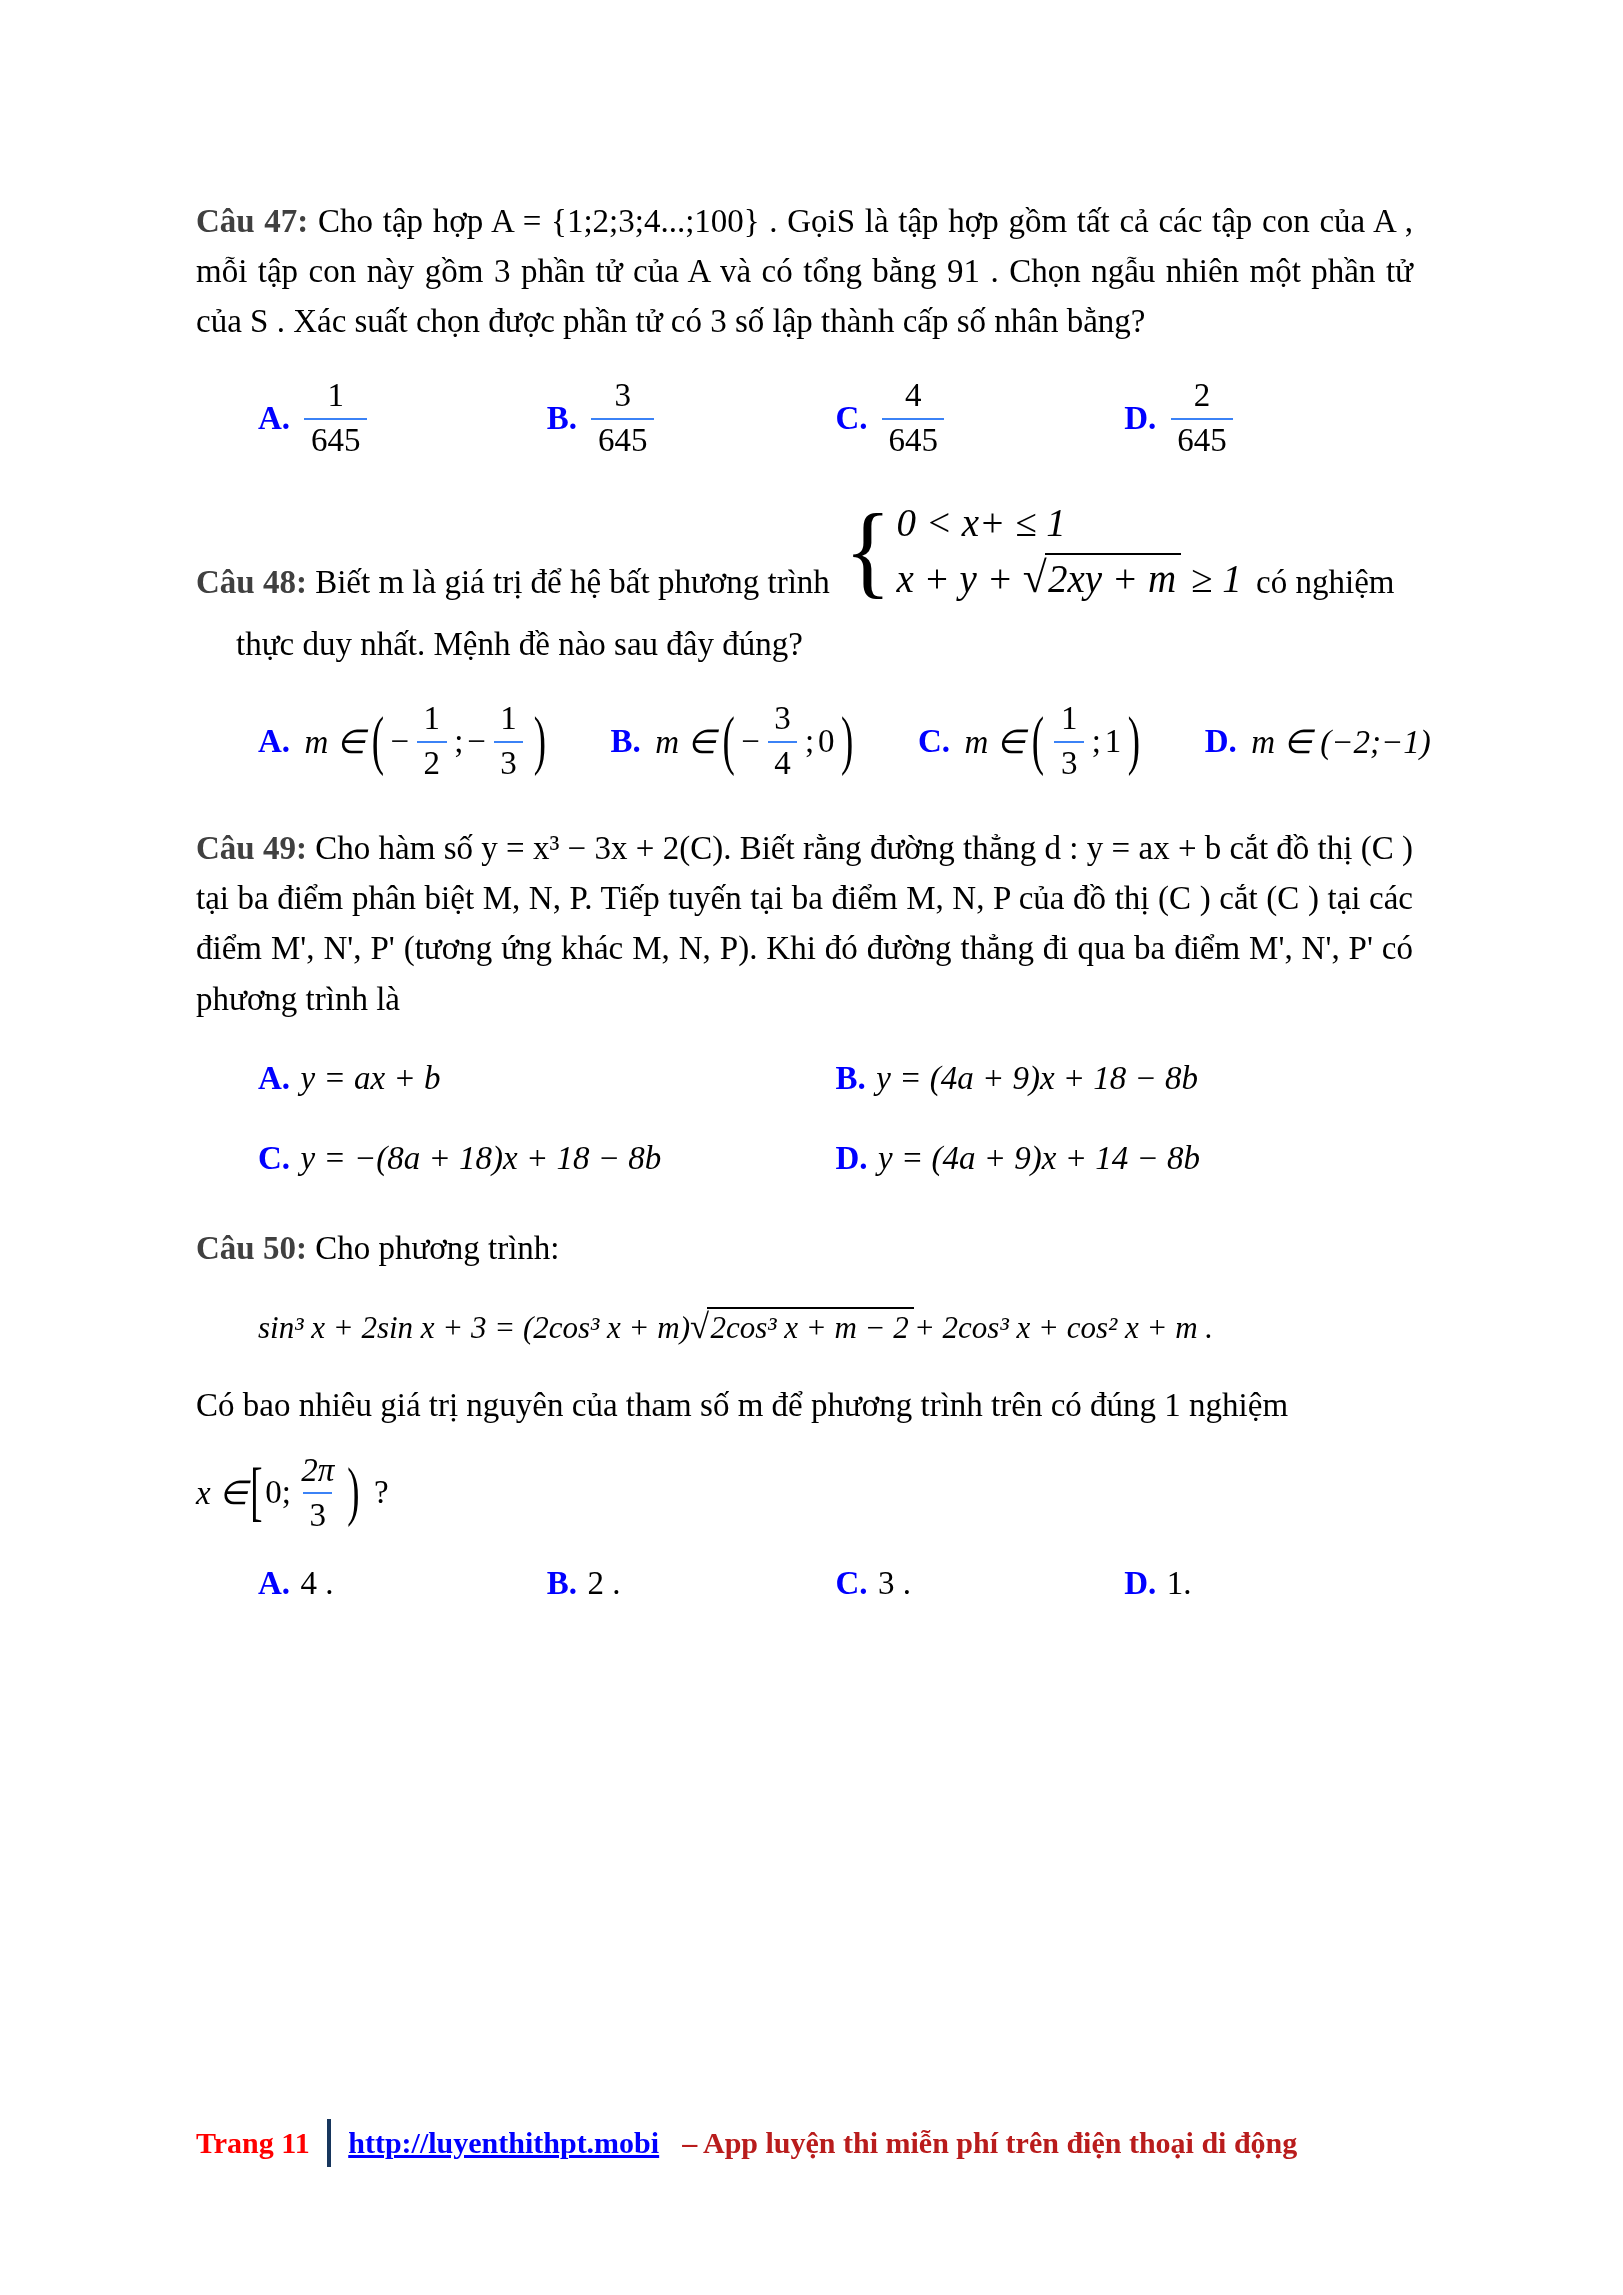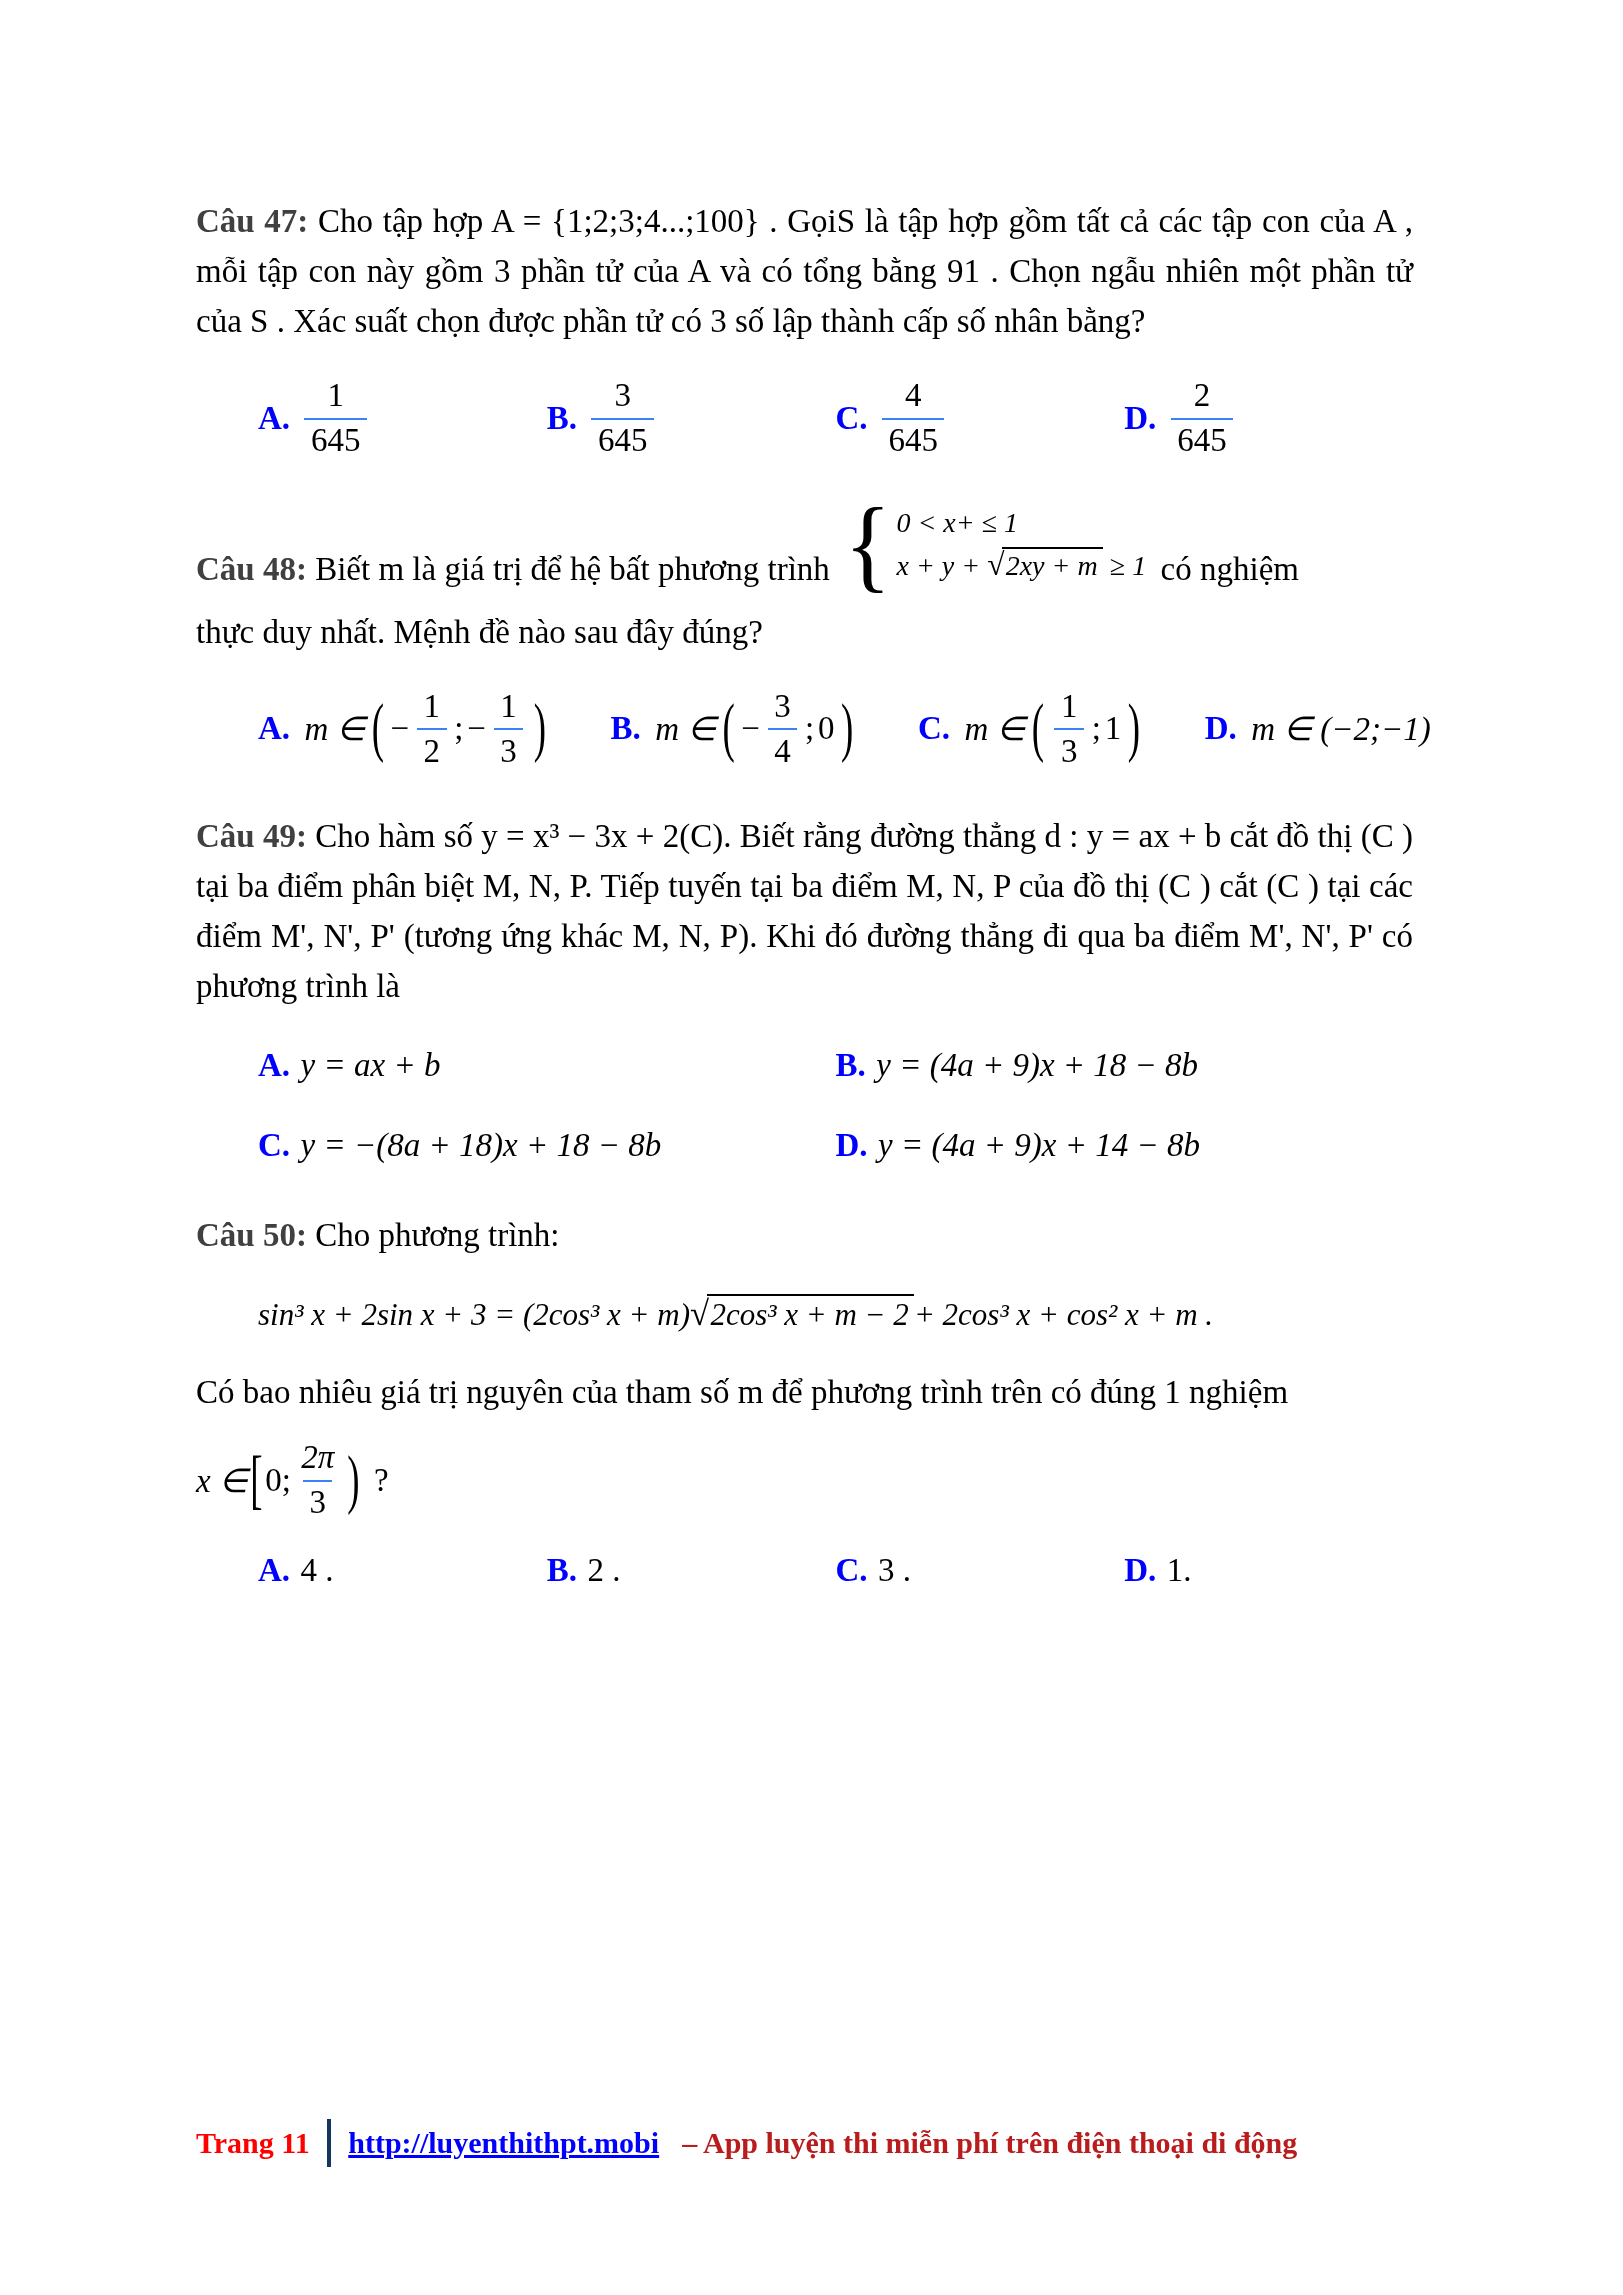--- a/index.html
+++ b/index.html
@@ -68,22 +68,22 @@
     transform: scaleY(1.75);
     font-size: 1.12em;
     line-height: 1;
     margin: 0 2.6px;
     font-style: normal;
   }
 
   .q48-line { display: flex; align-items: flex-end; gap: 14.4px; white-space: nowrap; }
   .sys { display: flex; align-items: center; }
   .sys-brace { font-size: 98px; font-weight: 400; line-height: 0.9; transform: scaleY(1.05); }
-  .sys-lines { display: flex; flex-direction: column; gap: 7.9px; font-size: 28px; font-style: italic; margin-left: 5.2px; }
-  .cont-line { line-height: 1.52; margin-top: 18.3px; }
+  .sys-lines { display: flex; flex-direction: column; gap: 7.9px; font-size: 39px; font-style: italic; margin-left: 5.2px; }
+  .cont-line { line-height: 1.52; margin-top: 18.3px; margin-left: 40px; }
 
   .sqrt { display: inline-flex; align-items: baseline; white-space: nowrap; }
   .rad-sign { font-style: normal; font-size: 1.12em; line-height: 1; margin-right: -2px; }
   .radicand { border-top: 2px solid #000; padding: 0.7px 5.2px 0 3.3px; }
 
   .eq-line {
     display: flex;
     align-items: baseline;
     padding-left: 62px;
     margin: 34px 0;

